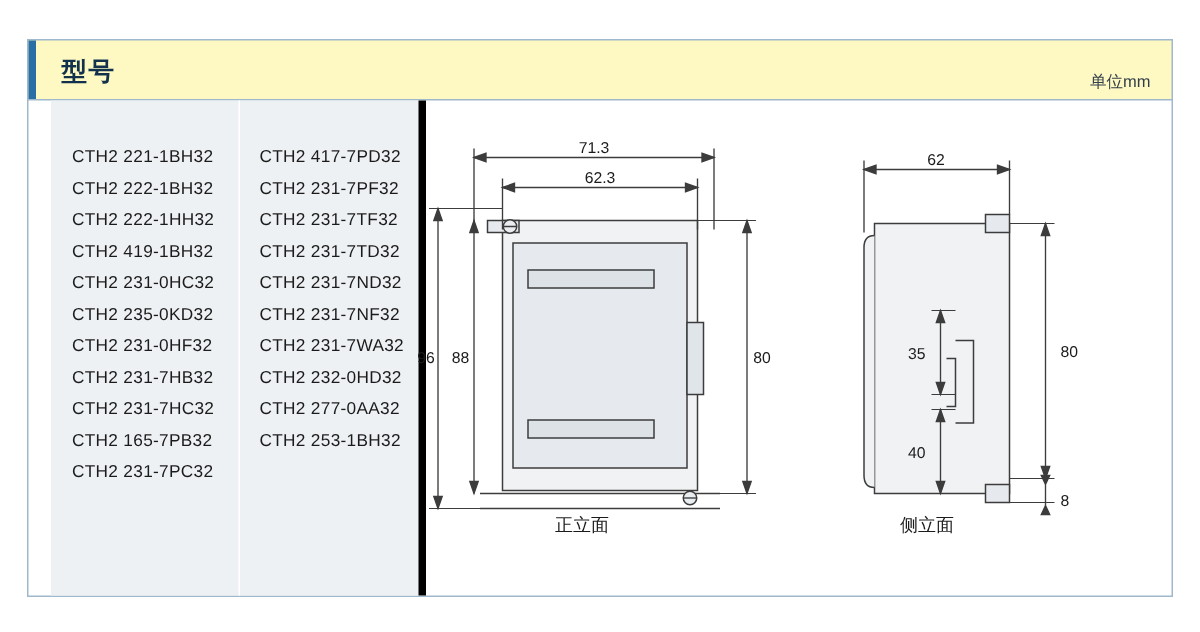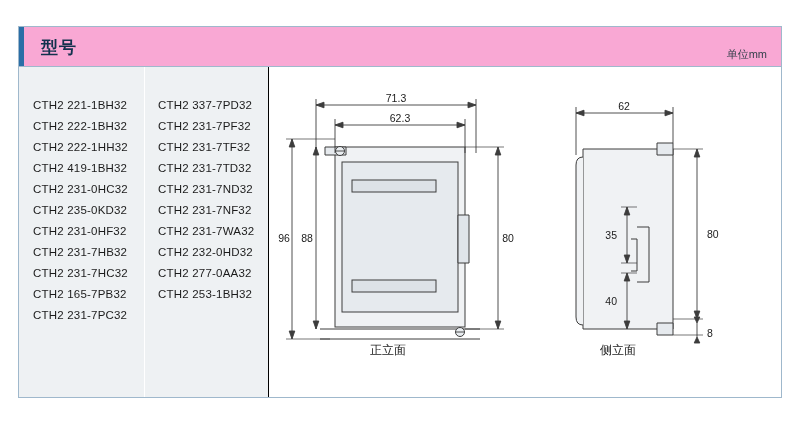--- a/index.html
+++ b/index.html
@@ -18,21 +18,21 @@
     left: 18px;
     top: 26px;
     width: 764px;
     height: 372px;
     box-sizing: border-box;
   }
   
   .header {
     position: relative;
     height: 40px;
-    background: #f9a8d4;
+    background: #fef9c3;
     border: 1px solid #9fb8cc;
     border-bottom: none;
     box-sizing: border-box;
   }
   .header-accent {
     position: absolute;
     left: 0;
     top: 0;
     width: 5px;
     height: 100%;
@@ -57,27 +57,27 @@
   
   .body {
     position: relative;
     height: 332px;
     border: 1px solid #9fb8cc;
     box-sizing: border-box;
     background: #ffffff;
   }
   .col-models {
     position: absolute;
-    left: 0;
+    left: 15px;
     top: 0;
     width: 250px;
     height: 100%;
     background: #eef1f3;
     box-sizing: border-box;
-    border-right: 1px solid #000000;
+    border-right: 5px solid #000000;
   }
   .col-models .divider {
     position: absolute;
     left: 125px;
     top: 0;
     width: 1px;
     height: 100%;
     background: #ffffff;
   }
   .model-list {
@@ -136,21 +136,21 @@
         <div>CTH2 231-0HC32</div>
         <div>CTH2 235-0KD32</div>
         <div>CTH2 231-0HF32</div>
         <div>CTH2 231-7HB32</div>
         <div>CTH2 231-7HC32</div>
         <div>CTH2 165-7PB32</div>
         <div>CTH2 231-7PC32</div>
       </div>
 
       <div class="model-list right">
-        <div>CTH2 337-7PD32</div>
+        <div>CTH2 417-7PD32</div>
         <div>CTH2 231-7PF32</div>
         <div>CTH2 231-7TF32</div>
         <div>CTH2 231-7TD32</div>
         <div>CTH2 231-7ND32</div>
         <div>CTH2 231-7NF32</div>
         <div>CTH2 231-7WA32</div>
         <div>CTH2 232-0HD32</div>
         <div>CTH2 277-0AA32</div>
         <div>CTH2 253-1BH32</div>
       </div>

